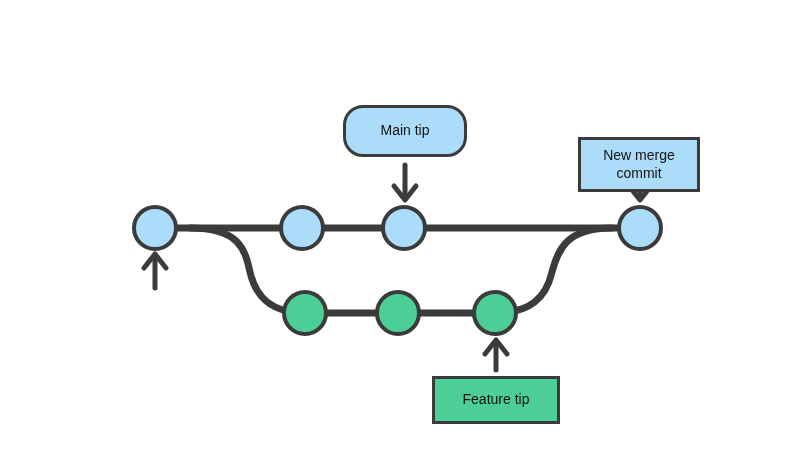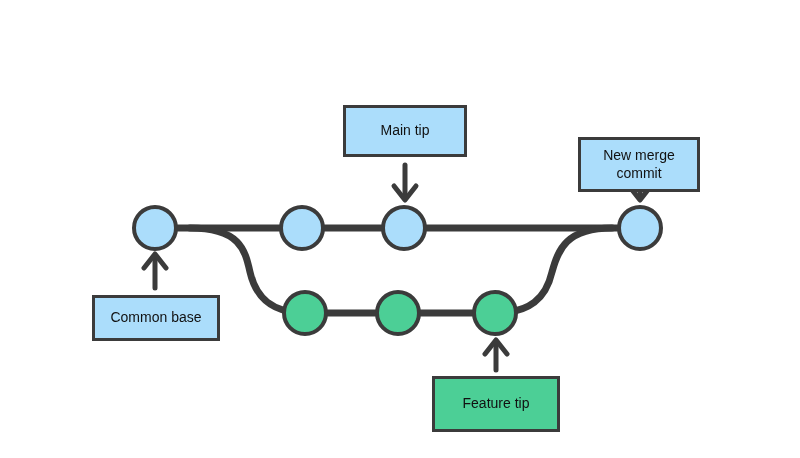--- a/index.html
+++ b/index.html
@@ -88,30 +88,27 @@
         <path d="M 144 268 L 155 254 L 166 268" fill="none" stroke="#3b3b3b" stroke-width="5" stroke-linecap="round" stroke-linejoin="round"></path>
       </g>
 
       <g>
         <path d="M 496 370 L 496 344" fill="none" stroke="#3b3b3b" stroke-width="5" stroke-linecap="round"></path>
         <path d="M 485 354 L 496 340 L 507 354" fill="none" stroke="#3b3b3b" stroke-width="5" stroke-linecap="round" stroke-linejoin="round"></path>
       </g>
     </g>
   </svg>
 
-  <div class="callout-box" style="left:343px; top:105px; width:124px; height:52px; background:#abddfb;">
+  <div class="callout-box" style="left:343px; top:105px; width:124px; height:52px; background:#abddfb;border-radius:20px;">
     <span>Main tip</span>
   </div>
 
   <div class="callout-box" style="left:578px; top:105px; width:122px; height:55px; background:#abddfb;margin-top:32px;">
     <span>New merge
 commit</span>
   </div>
 
-  <div class="callout-box" style="left:92px; top:295px; width:128px; height:46px; background:#abddfb;">
-    <span>Common base</span>
-  </div>
 
-  <div class="callout-box" style="left:432px; top:376px; width:128px; height:56px; background:#4ccf96;">
+  <div class="callout-box" style="left:432px; top:376px; width:128px; height:48px; background:#4ccf96;">
     <span>Feature tip</span>
   </div>
 
 </div>
 
 </body></html>

